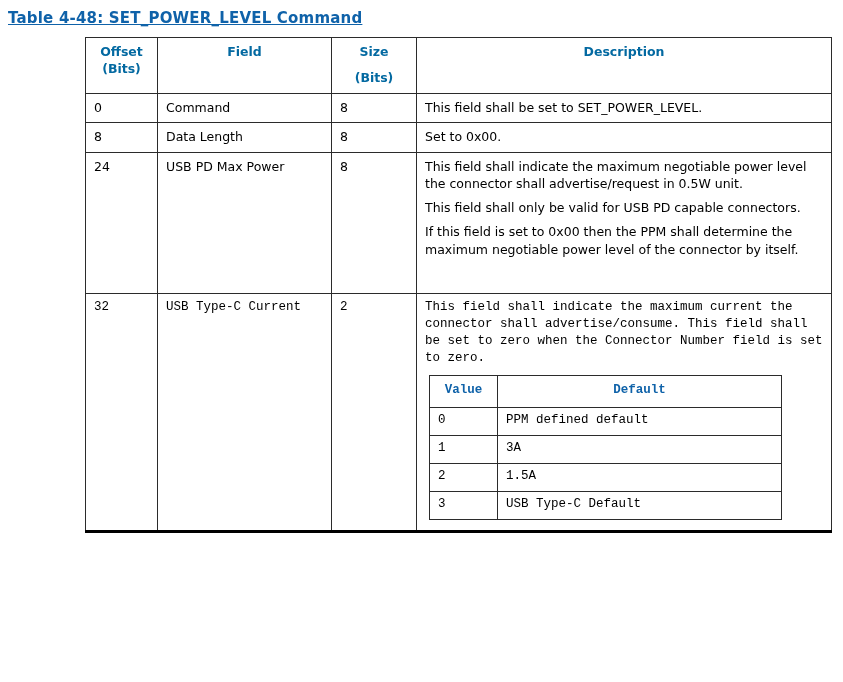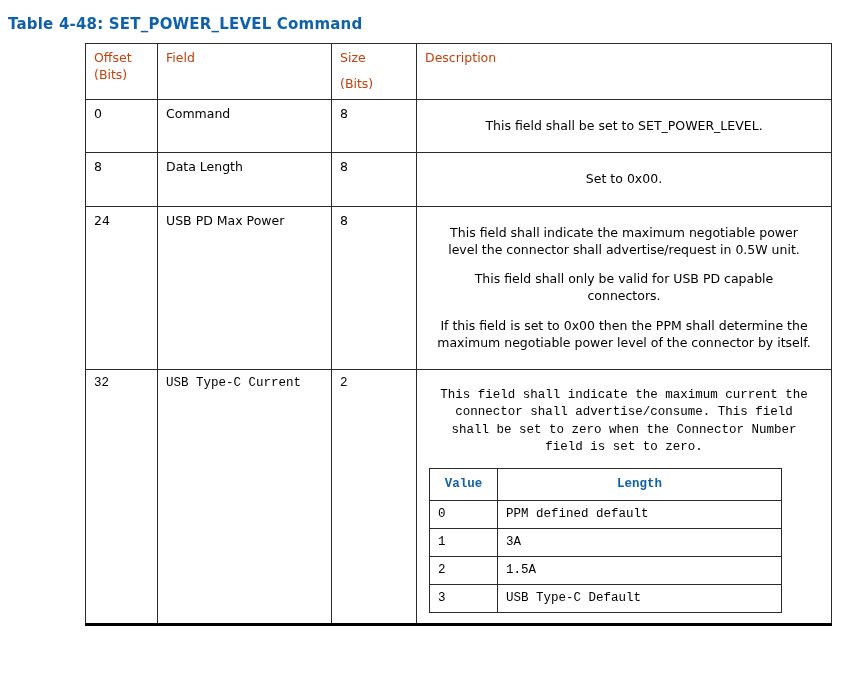--- a/index.html
+++ b/index.html
@@ -15,61 +15,62 @@
   .page {
     width: 843px;
     height: 682px;
     background: #ffffff;
     overflow: hidden;
   }
   .title {
     color: #0f62a9;
     font-size: 15px;
     font-weight: bold;
-    margin: 15px 0 10px 8px;
+    margin: 9px 0 10px 8px;
     letter-spacing: 0.2px;
+    text-decoration: underline;
   }
   table.main-table {
     border-collapse: collapse;
     table-layout: fixed;
     margin-left: 85px;
     width: 746px;
     border: 1px solid #2b2b2b;
     border-bottom: 3px solid #000000;
   }
   table.main-table th,
   table.main-table td {
     border: 1px solid #2b2b2b;
     vertical-align: top;
     padding: 5px 8px 6px 8px;
     line-height: 1.38;
     overflow: hidden;
   }
   table.main-table th {
-    color: #c2410c;
-    font-weight: normal;
-    text-align: left;
+    color: #0369a1;
+    font-weight: bold;
+    text-align: center;
   }
   col.c-offset { width: 72px; }
   col.c-field  { width: 174px; }
   col.c-size   { width: 85px; }
   col.c-desc   { width: 415px; }
 
   tr.hdr-row       { height: 56px; }
   tr.r-command     { height: 29px; }
   tr.r-datalength  { height: 28px; }
   tr.r-connector   { height: 63px; }
   tr.r-sourcesink  { height: 63px; }
   tr.r-pdmaxpower  { height: 141px; }
   tr.r-typeccur    { height: 231px; font-family: Liberation Mono, monospace; }
   tr.r-reserved    { height: 27px; }
 
   .size-bits { margin-top: 9px; }
 
-  td p { margin: 12px; text-align: center; }
+  td p { margin: 0; }
   td p + p { margin-top: 7px; }
 
   table.nested-table {
     border-collapse: collapse;
     table-layout: fixed;
     margin: 7px 12px 4px 4px;
     width: 352px;
     border: 1px solid #2b2b2b;
   }
   table.nested-table th,
@@ -161,21 +162,21 @@
         <td>
           <p>This field shall indicate the maximum current the connector shall advertise/consume. This field shall be set to zero when the Connector Number field is set to zero.</p>
           <table class="nested-table">
             <colgroup>
               <col class="n-value">
                 <col class="n-meaning">
             </colgroup>
             <thead>
               <tr>
                 <th>Value</th>
-                <th>Length</th>
+                <th>Default</th>
               </tr>
             </thead>
             <tbody>
               <tr>
                 <td>0</td>
                 <td>PPM defined default</td>
               </tr>
               <tr>
                 <td>1</td>
                 <td>3A</td>

